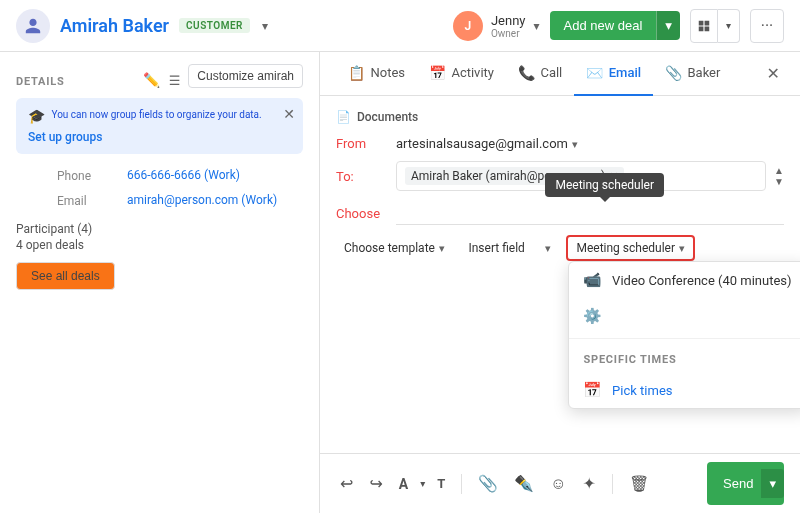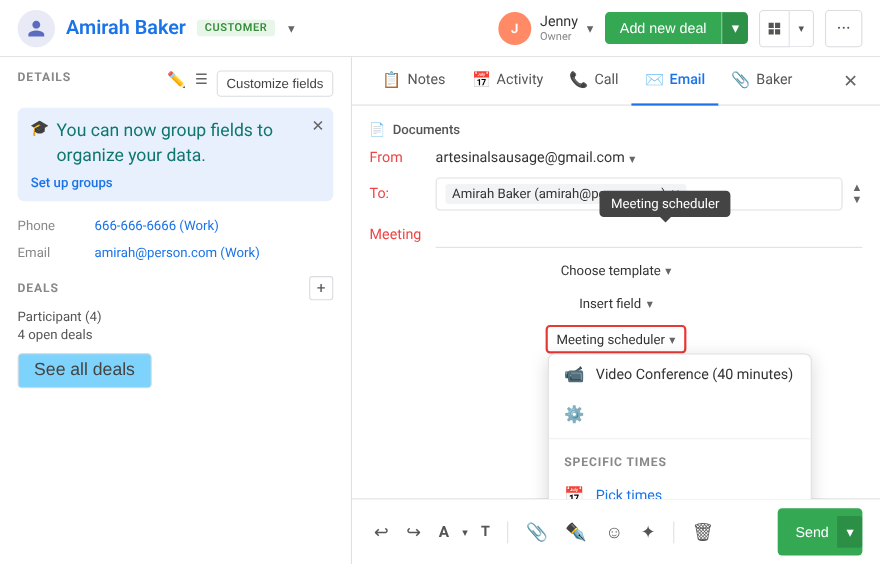--- a/index.html
+++ b/index.html
@@ -17,38 +17,38 @@
     .owner-avatar { width: 30px; height: 30px; border-radius: 50%; background: #ff8a65; display: flex; align-items: center; justify-content: center; color: #fff; font-size: 12px; font-weight: 600; }
     .owner-info { display: flex; flex-direction: column; }
     .owner-dropdown { color: #666; font-size: 12px; cursor: pointer; }
     .more-btn { background: #fff; border: 1px solid #dadce0; border-radius: 4px; width: 34px; height: 34px; display: flex; align-items: center; justify-content: center; cursor: pointer; font-size: 16px; color: #555; }
 
     
     .main { display: flex; height: calc(513px - 52px); }
 
     
     .left-panel { width: 320px; background: #fff; border-right: 1px solid #e0e0e0; overflow-y: auto; padding: 12px 16px; }
-    .details-header { display: flex; align-items: flex-start; gap: 8px; margin-bottom: 10px; }
+    .details-header { display: flex; align-items: flex-end; gap: 8px; margin-bottom: 10px; }
     .details-label { font-size: 11px; font-weight: 700; color: #888; letter-spacing: 0.8px; text-transform: uppercase; flex: 1; }
     .icon-pencil, .icon-filter { color: #666; cursor: pointer; font-size: 14px; }
     .customize-btn { background: #fff; border: 1px solid #dadce0; border-radius: 4px; padding: 4px 8px; font-size: 12px; cursor: pointer; color: #444; }
     .notification-box { background: #e8f0fe; border-radius: 6px; padding: 10px 12px; margin-bottom: 14px; position: relative; }
-    .notification-text { font-size: 16px; color: #0f766e; line-height: 1.4; padding-right: 16px; }
+    .notification-text { font-size: 10px; color: #1d4ed8; line-height: 1.4; padding-right: 16px; }
     .notification-close { position: absolute; top: 8px; right: 8px; cursor: pointer; color: #666; font-size: 14px; }
     .setup-link { color: #1a73e8; font-size: 12px; font-weight: 500; cursor: pointer; margin-top: 6px; display: block; }
-    .field-row { display: flex; align-items: flex-end; margin-bottom: 10px; }
+    .field-row { display: flex; align-items: flex-start; margin-bottom: 10px; margin-left: 41px; }
     .field-label { color: #888; font-size: 12px; width: 70px; min-width: 70px; padding-top: 1px; }
     .field-value { color: #1a73e8; font-size: 12px; cursor: pointer; }
     .deals-section { margin-top: 14px; }
     .deals-header { display: flex; align-items: center; margin-bottom: 8px; }
     .deals-label { font-size: 11px; font-weight: 700; color: #888; letter-spacing: 0.8px; text-transform: uppercase; flex: 1; }
     .add-btn { width: 22px; height: 22px; border: 1px solid #dadce0; border-radius: 3px; display: flex; align-items: center; justify-content: center; cursor: pointer; font-size: 14px; color: #555; }
     .participant-label { font-size: 12px; color: #555; margin-bottom: 2px; }
     .open-deals { font-size: 12px; color: #555; margin-bottom: 10px; }
-    .see-all-btn { background: #7dd3fc; border: 1px solid #dadce0; border-radius: 4px; padding: 6px 14px; font-size: 16px; cursor: pointer; color: #444; }
+    .see-all-btn { background: #f97316; border: 1px solid #dadce0; border-radius: 4px; padding: 6px 14px; font-size: 12px; cursor: pointer; color: #444; }
 
     
     .right-panel { flex: 1; background: #fff; display: flex; flex-direction: column; }
     .tabs { display: flex; align-items: center; border-bottom: 1px solid #e0e0e0; padding: 0 16px; height: 44px; }
     .tab { display: flex; align-items: center; gap: 5px; padding: 0 12px; height: 44px; font-size: 13px; color: #555; cursor: pointer; border-bottom: 2px solid transparent; }
     .tab.active { color: #1a73e8; border-bottom: 2px solid #1a73e8; font-weight: 500; }
     .tab-icon { font-size: 14px; }
     .close-tab { margin-left: auto; color: #666; cursor: pointer; font-size: 16px; padding: 4px; }
 
     
@@ -62,21 +62,21 @@
     .to-tag { background: #f1f3f4; border-radius: 3px; padding: 2px 6px; font-size: 12px; color: #333; display: flex; align-items: center; gap: 4px; }
     .to-tag-close { color: #666; cursor: pointer; font-size: 11px; }
     .to-arrows { display: flex; flex-direction: column; color: #666; font-size: 10px; cursor: pointer; margin-left: 8px; }
     .subject-input { flex: 1; border: none; border-bottom: 1px solid #e0e0e0; padding: 4px 0; font-size: 13px; outline: none; }
     .tooltip-box { position: absolute; top: -32px; right: 80px; background: #444; color: #fff; font-size: 12px; padding: 5px 10px; border-radius: 4px; white-space: nowrap; z-index: 10; }
     .tooltip-arrow { position: absolute; bottom: -5px; left: 50%; transform: translateX(-50%); width: 0; height: 0; border-left: 5px solid transparent; border-right: 5px solid transparent; border-top: 5px solid #444; }
 
     
     .toolbar-row { display: flex; align-items: center; gap: 8px; margin-bottom: 10px; flex-wrap: wrap; }
     .template-btn { display: flex; align-items: center; gap: 4px; font-size: 12px; color: #333; cursor: pointer; padding: 4px 8px; border-radius: 4px; }
-    .insert-btn { display: flex; align-items: center; gap: 5px; font-size: 12px; color: #333; cursor: pointer; padding: 4px 8px; border-radius: 4px; }
+    .insert-btn { display: flex; align-items: center; gap: 20px; font-size: 12px; color: #333; cursor: pointer; padding: 4px 8px; border-radius: 4px; }
     .meeting-scheduler-btn { display: flex; align-items: center; gap: 4px; font-size: 12px; color: #333; cursor: pointer; padding: 4px 8px; border-radius: 4px; border: 2px solid #e53935; background: #fff; position: relative; }
 
     
     .dropdown-menu { position: absolute; top: 100%; left: 0; background: #fff; border: 1px solid #e0e0e0; border-radius: 6px; box-shadow: 0 4px 16px rgba(0,0,0,0.15); width: 240px; z-index: 100; margin-top: 2px; }
     .dropdown-section-title { font-size: 11px; font-weight: 700; color: #888; letter-spacing: 0.8px; padding: 10px 14px 6px; text-transform: uppercase; }
     .dropdown-item { display: flex; align-items: center; gap: 10px; padding: 9px 14px; cursor: pointer; font-size: 13px; color: #333; }
     .dropdown-item .item-icon { font-size: 15px; color: #555; }
     .dropdown-item.blue-text { color: #1a73e8; }
     .dropdown-divider { height: 1px; background: #f0f0f0; margin: 4px 0; }
 
@@ -135,21 +135,21 @@
   </div>
 </div>
 
 <div class="main">
 
   <div class="left-panel">
     <div class="details-header">
       <span class="details-label">DETAILS</span>
       <span class="icon-pencil">✏️</span>
       <span class="icon-filter" style="font-size:13px;">☰</span>
-      <button class="customize-btn">Customize fields</button>
+      <button class="customize-btn">Customize amirah</button>
     </div>
 
     <div class="notification-box">
       <div class="notif-row">
         <span style="font-size:14px;color:#5c6bc0;">🎓</span>
         <span class="notification-text">You can now group fields to organize your data.</span>
       </div>
       <span class="notification-close">✕</span>
       <a class="setup-link">Set up groups</a>
     </div>
@@ -157,24 +157,20 @@
     <div class="field-row">
       <span class="field-label">Phone</span>
       <span class="field-value">666-666-6666 (Work)</span>
     </div>
     <div class="field-row">
       <span class="field-label">Email</span>
       <span class="field-value">amirah@person.com (Work)</span>
     </div>
 
     <div class="deals-section">
-      <div class="deals-header">
-        <span class="deals-label">DEALS</span>
-        <div class="add-btn">+</div>
-      </div>
       <div class="participant-label">Participant (4)</div>
       <div class="open-deals">4 open deals</div>
       <button class="see-all-btn">See all deals</button>
     </div>
   </div>
 
   <div class="right-panel">
 
     <div class="tabs">
       <div class="tab">
@@ -224,31 +220,31 @@
           </div>
         </div>
         <div class="to-arrows">
           <span>▲</span>
             <span>▼</span>
         </div>
       </div>
 
       <div style="position:relative;">
         <div class="from-row">
-          <span class="email-label">Meeting</span>
+          <span class="email-label">Choose</span>
           <input class="subject-input" type="text" style="">
         </div>
 
         <div class="tooltip-box" style="top:-28px; right:120px;">
           <span>Meeting scheduler</span>
           <div class="tooltip-arrow"></div>
         </div>
       </div>
 
-      <div class="toolbar-row" style="margin-top:4px; position:relative;flex-direction:column;">
+      <div class="toolbar-row" style="margin-top:4px; position:relative;">
         <div class="template-btn">
           <span>Choose template</span>
           <span style="font-size:11px;color:#666;">▾</span>
         </div>
         <div class="insert-btn">
           <span>Insert field</span>
           <span style="font-size:11px;color:#666;">▾</span>
         </div>
         <div class="meeting-scheduler-btn" style="position:relative;">
           <span>Meeting scheduler</span>

